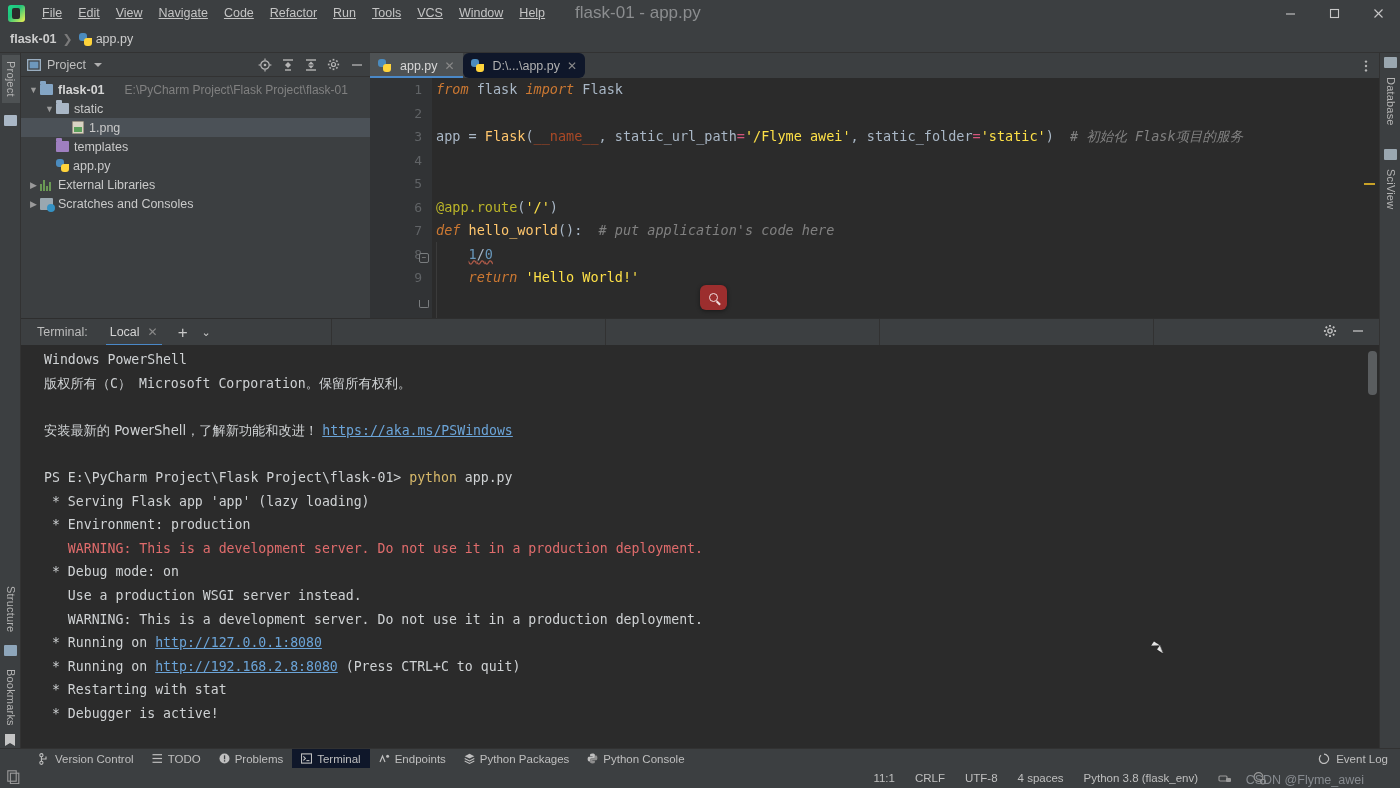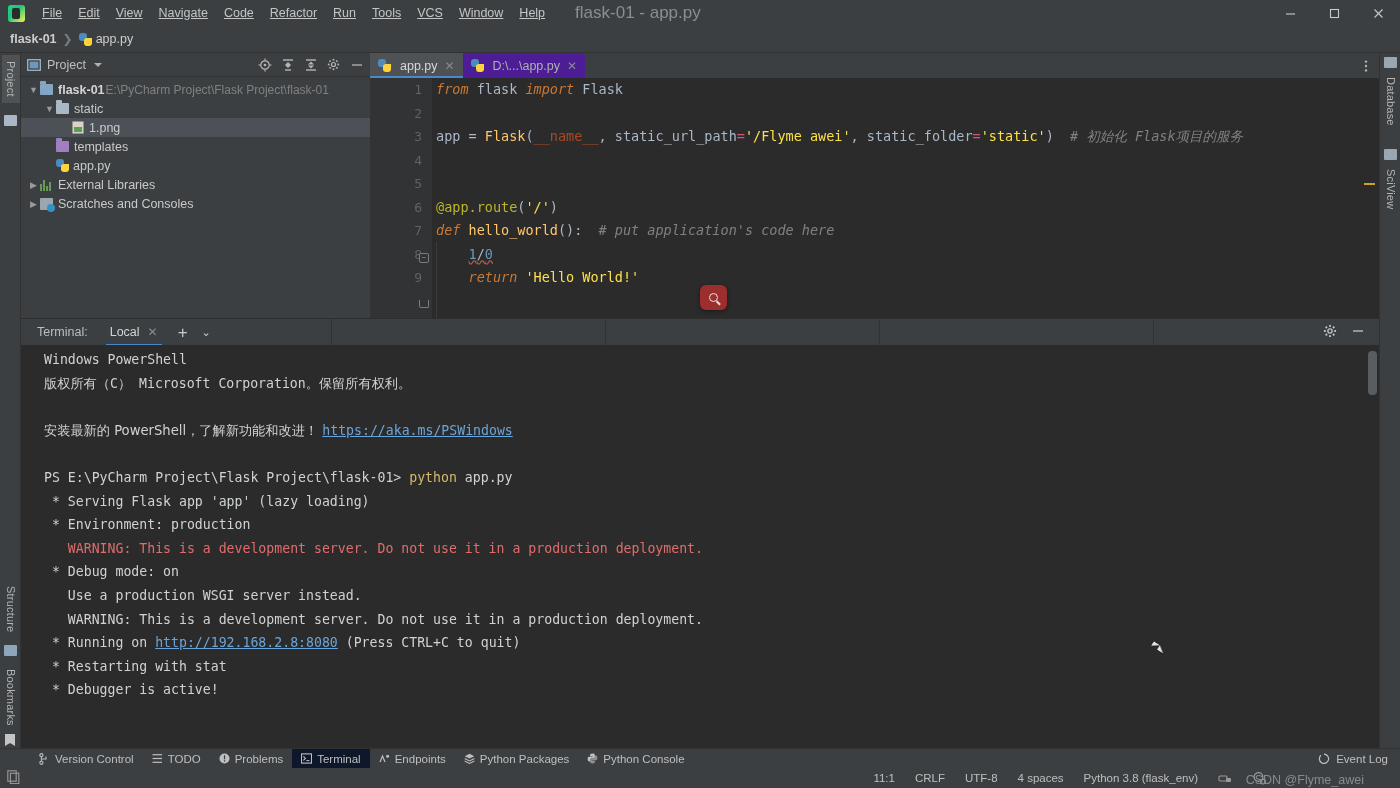--- a/index.html
+++ b/index.html
@@ -134,21 +134,21 @@
     background: #a9b7c6; border-radius: 1px; position: relative;
   }
   .folder.blue { background: #84a5c4; }
   .folder.purple { background: #9f7fc0; }
   .folder::before {
     content:""; position:absolute; top:-3px; left:0; width:6px; height:3px;
     background: inherit; border-radius: 1px 1px 0 0;
   }
   .node-name { color: #c9c9c9; }
   .node-name.bold { font-weight: bold; color: #d4d4d4; }
-  .node-path { color: #808080; margin-left: 1px; font-size: 12px; }
+  .node-path { color: #808080; margin-left: 20px; font-size: 12px; }
   .img-ico {
     width: 12px; height: 13px; margin-right:5px; flex:none;
     background: #d9d3c4; border: 1px solid #9a9384; border-radius: 1px;
     position: relative;
   }
   .img-ico::after {
     content:""; position:absolute; left:1px; bottom:1px; width:8px;height:5px;
     background:#5a9e5a;
   }
   .lib-ico { width:13px;height:12px;margin-right:5px;flex:none;display:flex;align-items:flex-end;gap:1px; }
@@ -169,21 +169,21 @@
   }
   .tabbar { height: 25px; background: #3c3f41; display: flex; align-items: stretch; position:relative;}
   .etab {
     display: flex; align-items: center; gap: 5px; padding: 0 8px 0 8px;
     font-size: 12.5px; color: #b0b0b0; position: relative;
   }
   .etab.active { background: #4e5254; color: #d7d7d7; }
   .etab.active::after {
     content:""; position:absolute; bottom:0; left:0; right:0; height:2px; background:#4a88c7;
   }
-  .etab.other { background: #4c1d95; }
+  .etab.other { background: #0f172a; border-radius: 6px; }
   .tab-x { color: #8a8a8a; font-size: 12px; margin-left: 2px; }
   .tabbar-right { margin-left:auto; display:flex; align-items:center; padding-right:6px; color:#b0b0b0; }
 
   .warn-strip {
     position: absolute; right: 0; top: 25px; width: 76px; height: 26px;
     display: flex; align-items: center; justify-content: flex-end; gap: 6px;
     padding-right: 8px; font-size: 12px; color: #c0c0c0;
   }
   .warn-tri {
     width: 0; height: 0; border-left: 6px solid transparent;
@@ -676,20 +676,21 @@
   <div class="tline"> </div>
   <div class="tline"><span class="cn">安装最新的 PowerShell，了解新功能和改进！ </span><span class="link">https://aka.ms/PSWindows</span></div>
   <div class="tline"> </div>
   <div class="tline">PS E:\PyCharm Project\Flask Project\flask-01&gt; <span class="cmdkw">python</span> app.py</div>
   <div class="tline"> * Serving Flask app 'app' (lazy loading)</div>
   <div class="tline"> * Environment: production</div>
   <div class="tline"><span class="warn">   WARNING: This is a development server. Do not use it in a production deployment.</span></div>
   <div class="tline"> * Debug mode: on</div>
   <div class="tline">   Use a production WSGI server instead.</div>
   <div class="tline">   WARNING: This is a development server. Do not use it in a production deployment.</div>
+  <div class="tline"> * Running on <span class="link">http://127.0.0.1:8080</span></div>
   <div class="tline"> * Running on <span class="link">http://192.168.2.8:8080</span> (Press CTRL+C to quit)</div>
   <div class="tline"> * Restarting with stat</div>
   <div class="tline"> * Debugger is active!</div>
   <div class="term-scroll"></div>
 </div>
 
 <div class="toolwin-bar">
   <div style="width:30px"></div>
   <div class="twb-item">
     <svg width="11" height="12" viewBox="0 0 11 12">

